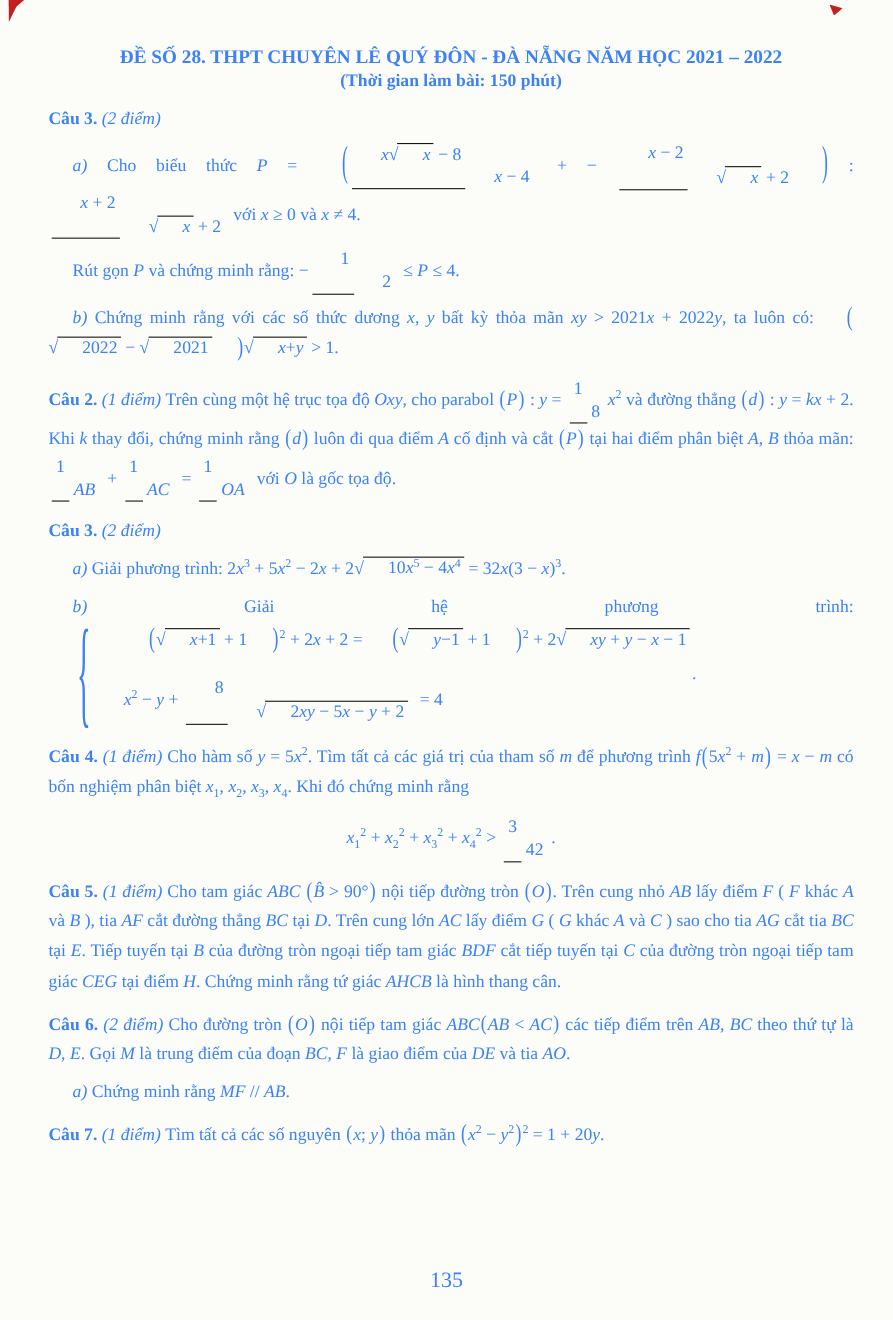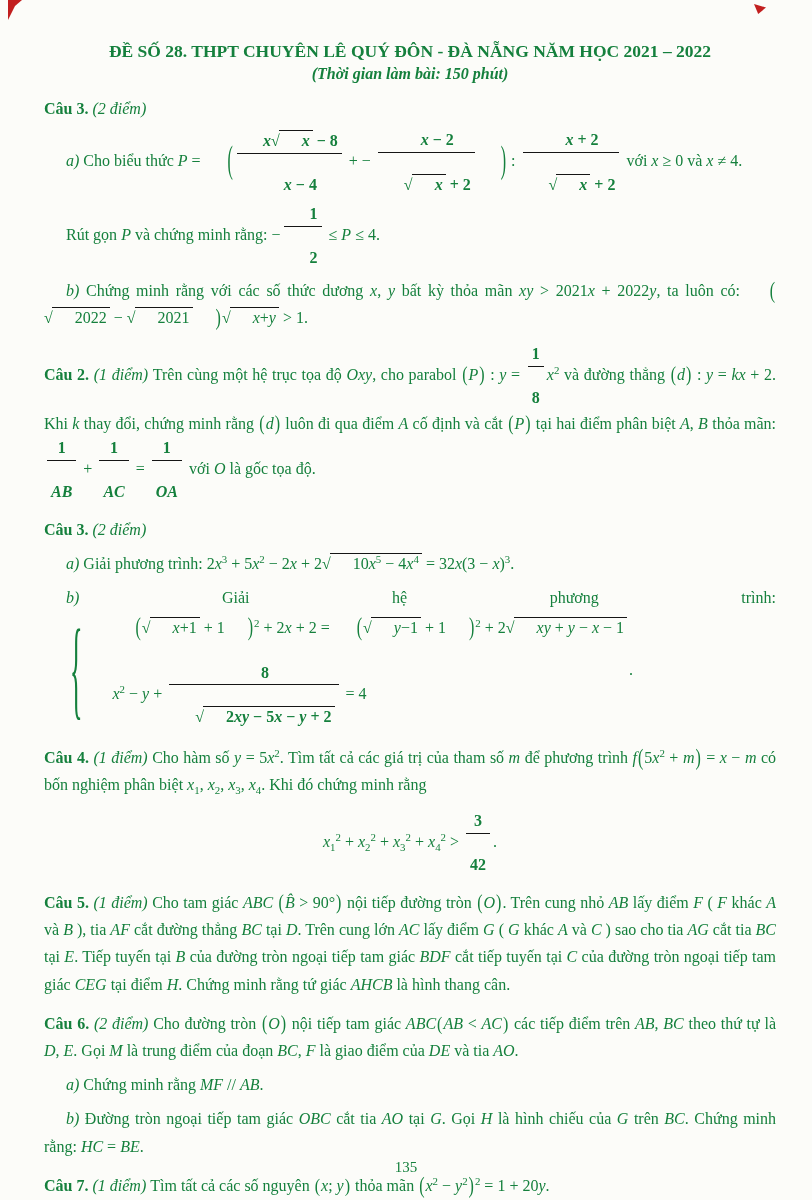--- a/index.html
+++ b/index.html
@@ -1,48 +1,48 @@
 <!DOCTYPE html>
 <html><head>
 <meta charset="utf-8">
 <style>
   * { box-sizing: border-box; }
   html,body { margin:0; padding:0; background:#c9c9c9; }
   .page {
     width:812px; height:1200px; margin:0 auto; position:relative; overflow:hidden;
-    background:#fcfcf9; color:#15803d;
+    background:#fcfcf9; color:#3b82f6;
     font-family:"Liberation Serif","DejaVu Serif",serif;
     padding:40px 36px 0 44px;
   }
   .title { text-align:center; font-weight:700; font-size:17.5px; line-height:1.35; }
-  .subtitle { text-align:center; font-weight:700; font-style:italic; font-size:16px; margin-top:1px; }
+  .subtitle { text-align:center; font-weight:700; font-size:16px; margin-top:1px; }
   .content { margin-top:12px; }
   .para { font-size:16px; line-height:1.7; text-align:justify; margin:7px 0; }
   .para.q { margin-top:12px; }
   .para.sub { text-indent:22px; }
   .para.center { text-align:center; text-indent:0; margin:12px 0; }
   .b { font-weight:700; }
   .i { font-style:italic; }
   .m { font-style:italic; white-space:nowrap; }
   sup, sub { font-size:0.68em; line-height:1; }
   .frac {
-    display:inline-flex; flex-direction:column; vertical-align:middle;
-    text-align:center; margin:1px 3px; line-height:1.3;font-weight:bold;
+    display:inline-flex; flex-direction:row; vertical-align:middle;
+    text-align:center; margin:1px 3px; line-height:1.3;
   }
   .frac .num { display:block; padding:0 4px 1px 4px; border-bottom:1.2px solid #151515; }
   .frac .den { display:block; padding:1px 4px 0 4px;margin-top:20px; }
   .sqrt { white-space:nowrap; }
   .sqrt .rad { letter-spacing:-1px; }
   .sqrt .vinc { display:inline-block; border-top:1.3px solid #151515; padding:0 3px 0 1px; line-height:1.25; }
   .big { display:inline-block; transform-origin:50% 55%; padding:0 1px; font-weight:400; }
   .sys { display:inline-flex; align-items:center; vertical-align:middle; margin:3px 2px; }
   .sys .brace { display:inline-block; font-size:26px; transform:scaleY(4.2); transform-origin:center; margin:0 8px 0 2px; font-weight:400; }
   .sys .rows { display:inline-flex; flex-direction:column; align-items:flex-start; gap:20px; }
   .sys .row { white-space:nowrap; }
-  .footer { position:absolute; bottom:24px; left:0; right:0; text-align:center; font-size:15px; }
+  .footer { position:absolute; bottom:24px; left:0; right:0; text-align:center; font-size:20px; }
   .corner-left {
     position:absolute; top:0; left:8px; width:0; height:0;
     border-left:7px solid #c21f1f; border-right:7px solid transparent; border-bottom:14px solid transparent;
     border-top:6px solid #c21f1f;
   }
   .corner-right {
     position:absolute; top:4px; right:46px; width:12px; height:10px;
     background:#c21f1f; clip-path:polygon(0 0, 100% 35%, 35% 100%);
   }
 </style>
@@ -99,18 +99,17 @@
           </span>
         </span>.</div>
       <div class="para q"><span class="b">Câu 4. </span><span class="i">(1 điểm) </span>Cho hàm số <span class="m">y</span> = 5<span class="m">x</span><sup>2</sup>. Tìm tất cả các giá trị của tham số <span class="m">m</span> để phương trình <span class="m">f</span><span class="big" style="transform: scaleY(1.4);">(</span>5<span class="m">x</span><sup>2</sup> + <span class="m">m</span><span class="big" style="transform: scaleY(1.4);">)</span> = <span class="m">x</span> − <span class="m">m</span> có bốn nghiệm phân biệt <span class="m">x</span><sub>1</sub>, <span class="m">x</span><sub>2</sub>, <span class="m">x</span><sub>3</sub>, <span class="m">x</span><sub>4</sub>. Khi đó chứng minh rằng</div>
       <div class="para center"><span class="m">x</span><sub>1</sub><sup>2</sup> + <span class="m">x</span><sub>2</sub><sup>2</sup> + <span class="m">x</span><sub>3</sub><sup>2</sup> + <span class="m">x</span><sub>4</sub><sup>2</sup> &gt; <span class="frac">
           <span class="num">3</span>
           <span class="den">42</span>
         </span>.</div>
       <div class="para q"><span class="b">Câu 5. </span><span class="i">(1 điểm) </span>Cho tam giác <span class="m">ABC</span> <span class="big" style="transform: scaleY(1.3);">(</span><span class="m">B̂</span> &gt; 90°<span class="big" style="transform: scaleY(1.3);">)</span> nội tiếp đường tròn <span class="big" style="transform: scaleY(1.3);">(</span><span class="m">O</span><span class="big" style="transform: scaleY(1.3);">)</span>. Trên cung nhỏ <span class="m">AB</span> lấy điểm <span class="m">F</span> ( <span class="m">F</span> khác <span class="m">A</span> và <span class="m">B</span> ), tia <span class="m">AF</span> cắt đường thẳng <span class="m">BC</span> tại <span class="m">D</span>. Trên cung lớn <span class="m">AC</span> lấy điểm <span class="m">G</span> ( <span class="m">G</span> khác <span class="m">A</span> và <span class="m">C</span> ) sao cho tia <span class="m">AG</span> cắt tia <span class="m">BC</span> tại <span class="m">E</span>. Tiếp tuyến tại <span class="m">B</span> của đường tròn ngoại tiếp tam giác <span class="m">BDF</span> cắt tiếp tuyến tại <span class="m">C</span> của đường tròn ngoại tiếp tam giác <span class="m">CEG</span> tại điểm <span class="m">H</span>. Chứng minh rằng tứ giác <span class="m">AHCB</span> là hình thang cân.</div>
       <div class="para q"><span class="b">Câu 6. </span><span class="i">(2 điểm) </span>Cho đường tròn <span class="big" style="transform: scaleY(1.3);">(</span><span class="m">O</span><span class="big" style="transform: scaleY(1.3);">)</span> nội tiếp tam giác <span class="m">ABC</span><span class="big" style="transform: scaleY(1.2);">(</span><span class="m">AB</span> &lt; <span class="m">AC</span><span class="big" style="transform: scaleY(1.2);">)</span> các tiếp điểm trên <span class="m">AB</span>, <span class="m">BC</span> theo thứ tự là <span class="m">D</span>, <span class="m">E</span>. Gọi <span class="m">M</span> là trung điểm của đoạn <span class="m">BC</span>, <span class="m">F</span> là giao điểm của <span class="m">DE</span> và tia <span class="m">AO</span>.</div>
       <div class="para sub"><span class="i">a) </span>Chứng minh rằng <span class="m">MF</span> // <span class="m">AB</span>.</div>
-      <div class="para sub"><span class="i">b) </span>Đường tròn ngoại tiếp tam giác <span class="m">OBC</span> cắt tia <span class="m">AO</span> tại <span class="m">G</span>. Gọi <span class="m">H</span> là hình chiếu của <span class="m">G</span> trên <span class="m">BC</span>. Chứng minh rằng: <span class="m">HC</span> = <span class="m">BE</span>.</div>
       <div class="para q"><span class="b">Câu 7. </span><span class="i">(1 điểm) </span>Tìm tất cả các số nguyên <span class="big" style="transform: scaleY(1.2);">(</span><span class="m">x</span>; <span class="m">y</span><span class="big" style="transform: scaleY(1.2);">)</span> thỏa mãn <span class="big" style="transform: scaleY(1.4);">(</span><span class="m">x</span><sup>2</sup> − <span class="m">y</span><sup>2</sup><span class="big" style="transform: scaleY(1.4);">)</span><sup>2</sup> = 1 + 20<span class="m">y</span>.</div>
     </div>
 
   <div class="footer">135</div>
 </div>
 
 </body></html>

